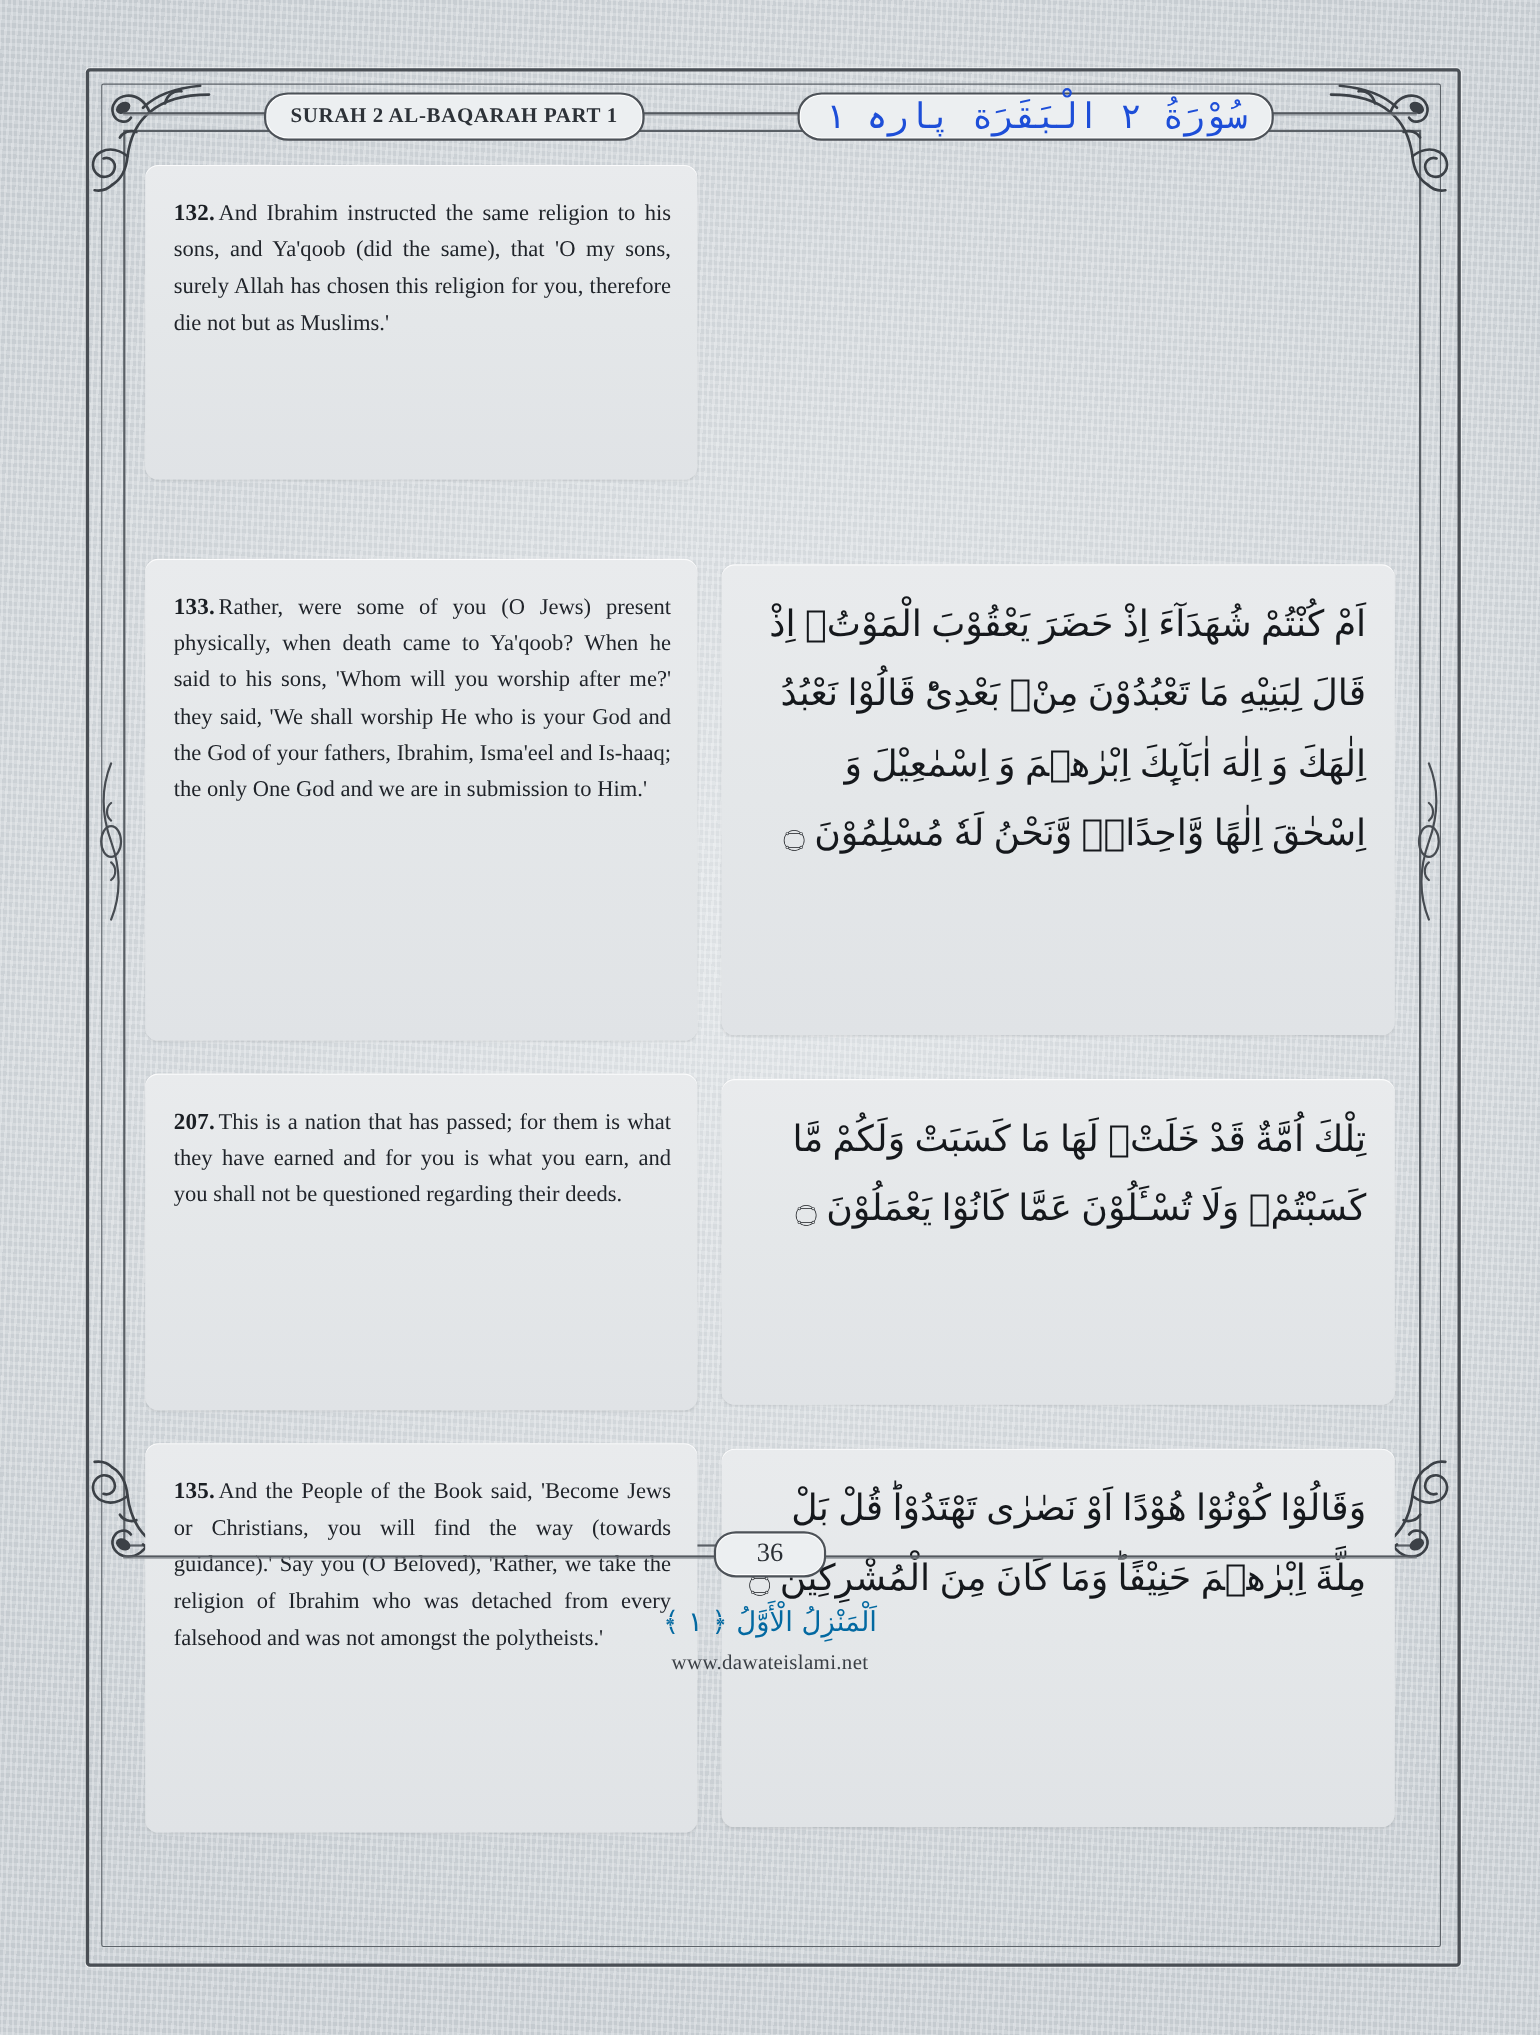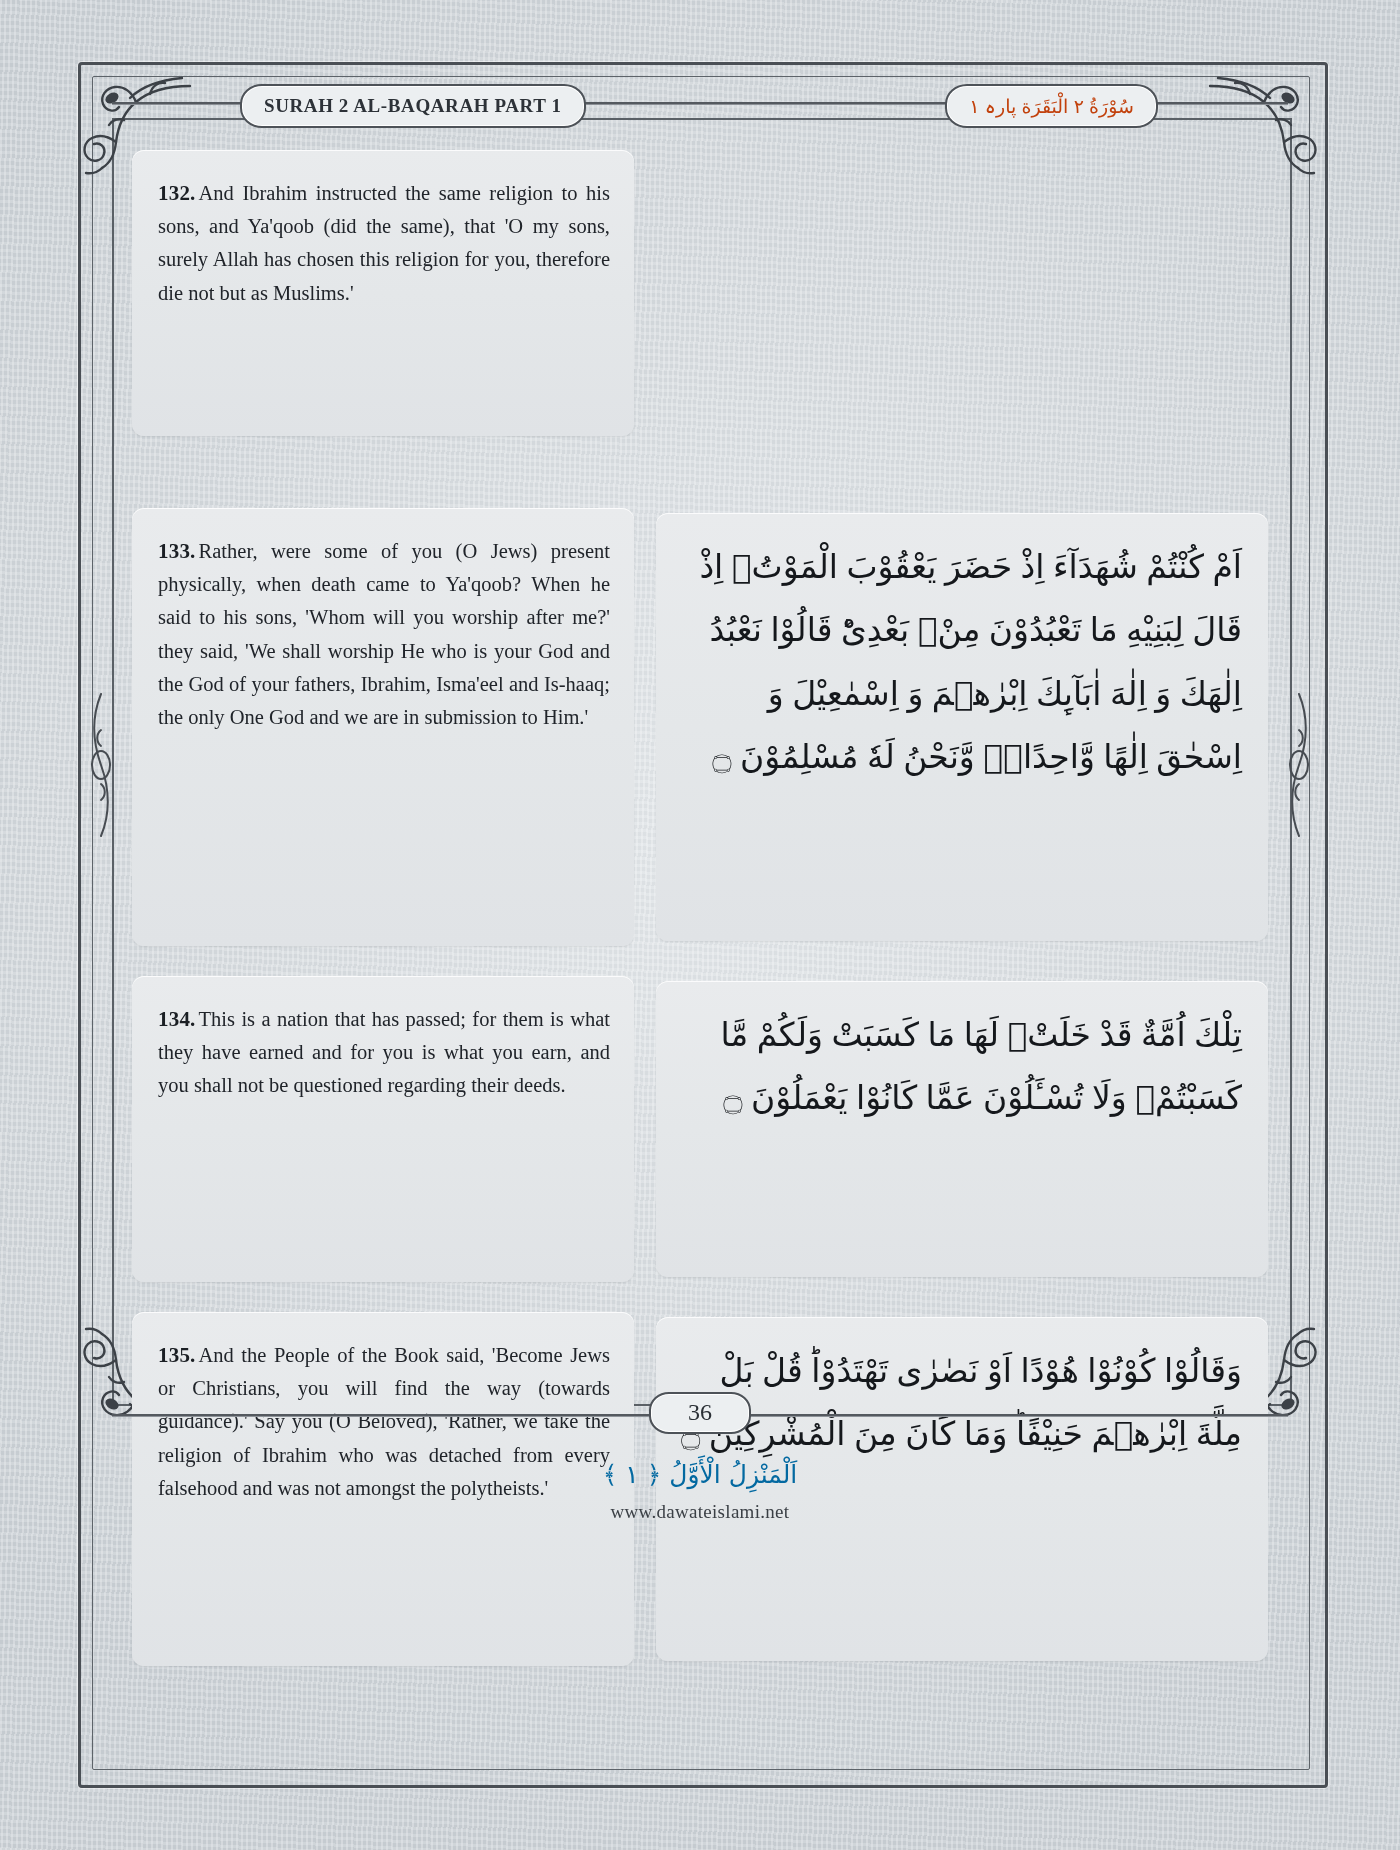--- a/index.html
+++ b/index.html
@@ -111,25 +111,25 @@
     font-family: "Liberation Serif", serif;
     font-size: 19px;
     letter-spacing: .6px;
     color: #2d3238;
     white-space: nowrap;
     font-variant: small-caps;
     font-weight: 600;
     text-align: right;
   }
   .surah-title-ar {
-    font-size: 19px;
-    color: #c2410c;
+    font-size: 32px;
+    color: #1d4ed8;
     white-space: nowrap;
     direction: rtl;
-    font-family: Liberation Sans, sans-serif;
+    font-family: Liberation Mono, monospace;
   }
 
   
   .verses {
     position: absolute;
     left: 132px; top: 150px;
     width: 1136px;
     display: flex;
     flex-direction: column;
     gap: 30px;
@@ -329,21 +329,21 @@
     <div class="cell english">
       <p class="vtext"><span class="vnum">133.</span><span>Rather, were some of you (O Jews) present physically, when death came to Ya'qoob? When he said to his sons, 'Whom will you worship after me?' they said, 'We shall worship He who is your God and the God of your fathers, Ibrahim, Isma'eel and Is-haaq; the only One God and we are in submission to Him.'</span></p>
     </div>
     <div class="cell arabic">
       <p class="atext">اَمْ كُنْتُمْ شُهَدَآءَ اِذْ حَضَرَ یَعْقُوْبَ الْمَوْتُۙ اِذْ قَالَ لِبَنِیْهِ مَا تَعْبُدُوْنَ مِنْۢ بَعْدِیْؕ قَالُوْا نَعْبُدُ اِلٰهَكَ وَ اِلٰهَ اٰبَآىِٕكَ اِبْرٰهٖمَ وَ اِسْمٰعِیْلَ وَ اِسْحٰقَ اِلٰهًا وَّاحِدًاۖۚ وَّنَحْنُ لَهٗ مُسْلِمُوْنَ ۝</p>
     </div>
   </div>
 
   <div class="verse-row row-134">
     <div class="cell english">
-      <p class="vtext"><span class="vnum">134.</span><span>This is a nation that has passed; for them is what they have earned and for you is what you earn, and you shall not be questioned regarding their deeds.</span></p>
+      <p class="vtext"><span class="vnum">207.</span><span>This is a nation that has passed; for them is what they have earned and for you is what you earn, and you shall not be questioned regarding their deeds.</span></p>
     </div>
     <div class="cell arabic">
       <p class="atext">تِلْكَ اُمَّةٌ قَدْ خَلَتْۚ لَهَا مَا كَسَبَتْ وَلَكُمْ مَّا كَسَبْتُمْۚ وَلَا تُسْـَٔلُوْنَ عَمَّا كَانُوْا یَعْمَلُوْنَ ۝</p>
     </div>
   </div>
 
   <div class="verse-row row-135">
     <div class="cell english">
       <p class="vtext"><span class="vnum">135.</span><span>And the People of the Book said, 'Become Jews or Christians, you will find the way (towards guidance).' Say you (O Beloved), 'Rather, we take the religion of Ibrahim who was detached from every falsehood and was not amongst the polytheists.'</span></p>
     </div>

